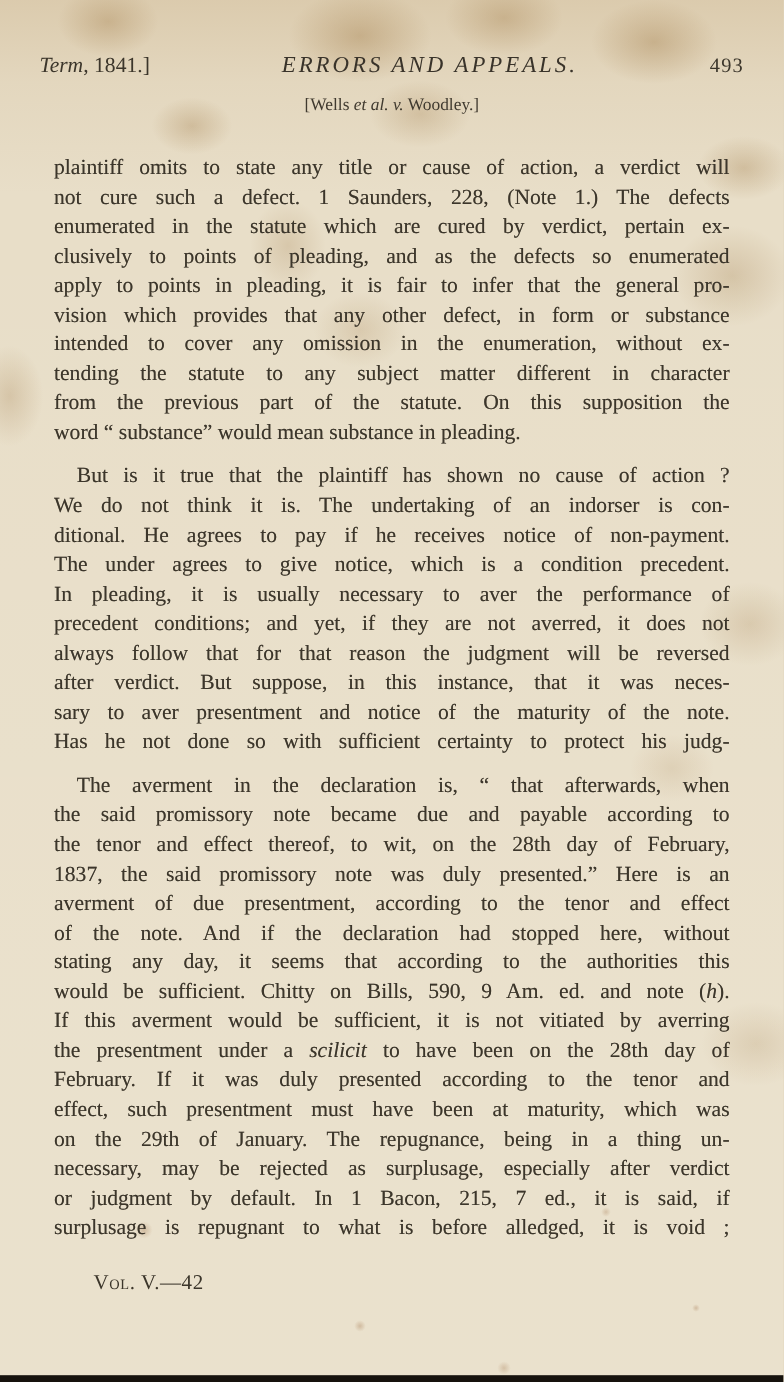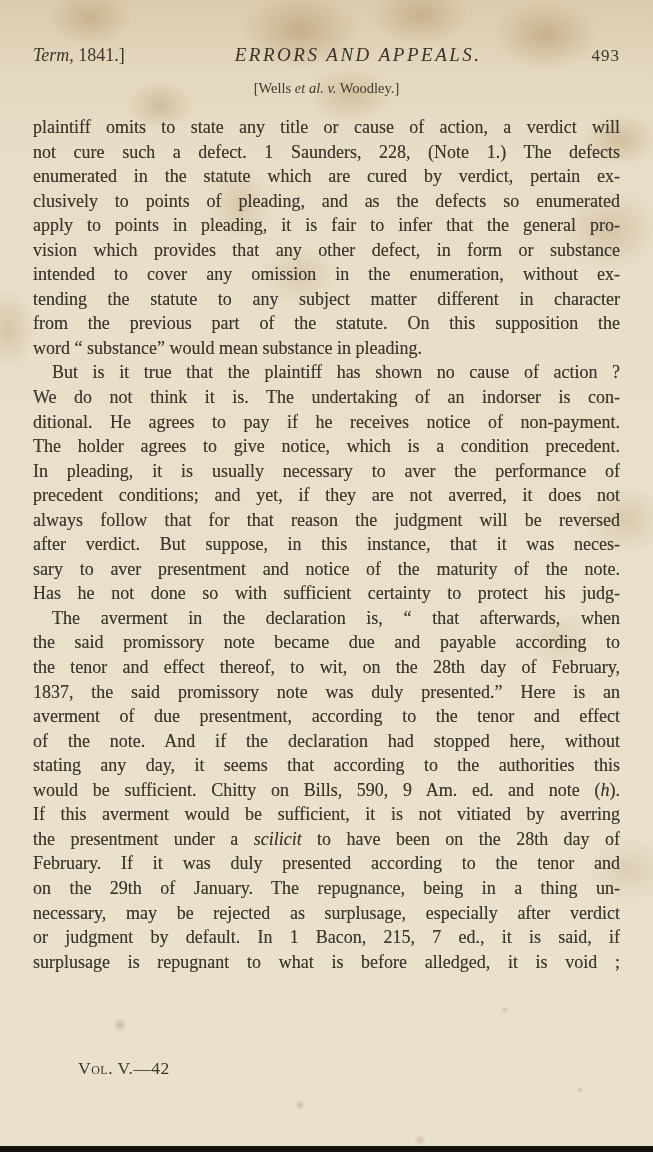--- a/index.html
+++ b/index.html
@@ -53,21 +53,21 @@
   .caption{
     position:absolute;top:80px;left:0;width:100%;text-align:center;
     font-size:14.5px;color:#403a2f;
   }
   .caption .it{font-style:italic;}
   .body-text{
     position:absolute;top:115px;left:33px;width:587px;
     font-size:18px;line-height:24.55px;color:#3c362b;
     text-shadow:0 0 .5px rgba(60,54,43,.55);
   }
-  .paragraph{margin:0;font-family:Liberation Serif, serif;}
+  .paragraph{margin:12px;font-family:Liberation Serif, serif;}
   .line{
     text-align:justify;
     text-align-last:justify;
     -moz-text-align-last:justify;
     height:24.55px;white-space:normal;
   }
   .line.no-just{text-align-last:left;-moz-text-align-last:left;}
   .line.indent span:first-child{padding-left:19px;}
   .line .it{font-style:italic;}
   .footer{
@@ -98,40 +98,41 @@
         <div class="line"><span>vision which provides that any other defect, in form or substance</span></div>
         <div class="line"><span>intended to cover any omission in the enumeration, without ex-</span></div>
         <div class="line"><span>tending the statute to any subject matter different in character</span></div>
         <div class="line"><span>from the previous part of the statute.  On this supposition the</span></div>
         <div class="line no-just"><span>word “ substance” would mean substance in pleading.</span></div>
       </div>
       <div class="paragraph">
         <div class="line indent"><span>But is it true that the plaintiff has shown no cause of action ?</span></div>
         <div class="line"><span>We do not think it is.  The undertaking of an indorser is con-</span></div>
         <div class="line"><span>ditional.  He agrees to pay if he receives notice of non-payment.</span></div>
-        <div class="line"><span>The holder agrees to give notice, which is a condition precedent.</span></div>
+        <div class="line"><span>The under agrees to give notice, which is a condition precedent.</span></div>
         <div class="line"><span>In pleading, it is usually necessary to aver the performance of</span></div>
         <div class="line"><span>precedent conditions; and yet, if they are not averred, it does not</span></div>
         <div class="line"><span>always follow that for that reason the judgment will be reversed</span></div>
         <div class="line"><span>after verdict.  But suppose, in this instance, that it was neces-</span></div>
         <div class="line"><span>sary to aver presentment and notice of the maturity of the note.</span></div>
         <div class="line"><span>Has he not done so with sufficient certainty to protect his judg-</span></div>
       </div>
       <div class="paragraph">
         <div class="line indent"><span>The averment in the declaration is, “ that afterwards, when</span></div>
         <div class="line"><span>the said promissory note became due and payable according to</span></div>
         <div class="line"><span>the tenor and effect thereof, to wit, on the 28th day of February,</span></div>
         <div class="line"><span>1837, the said promissory note was duly presented.”  Here is an</span></div>
         <div class="line"><span>averment of due presentment, according to the tenor and effect</span></div>
         <div class="line"><span>of the note.  And if the declaration had stopped here, without</span></div>
         <div class="line"><span>stating any day, it seems that according to the authorities this</span></div>
         <div class="line"><span>would be sufficient.  Chitty on Bills, 590, 9 Am. ed. and note (</span><span class="it">h</span><span>).</span></div>
         <div class="line"><span>If this averment would be sufficient, it is not vitiated by averring</span></div>
         <div class="line"><span>the presentment under a </span><span class="it">scilicit</span><span> to have been on the 28th day of</span></div>
         <div class="line"><span>February.  If it was duly presented according to the tenor and</span></div>
+        <div class="line"><span>effect, such presentment must have been at maturity, which was</span></div>
         <div class="line"><span>on the 29th of January.  The repugnance, being in a thing un-</span></div>
         <div class="line"><span>necessary, may be rejected as surplusage, especially after verdict</span></div>
         <div class="line"><span>or judgment by default.  In 1 Bacon, 215, 7 ed., it is said, if</span></div>
         <div class="line"><span>surplusage is repugnant to what is before alledged, it is void ;</span></div>
       </div>
     </div>
 
   <div class="footer">Vol. V.—42</div>
 
   <div class="scan-edge-bottom"></div>

